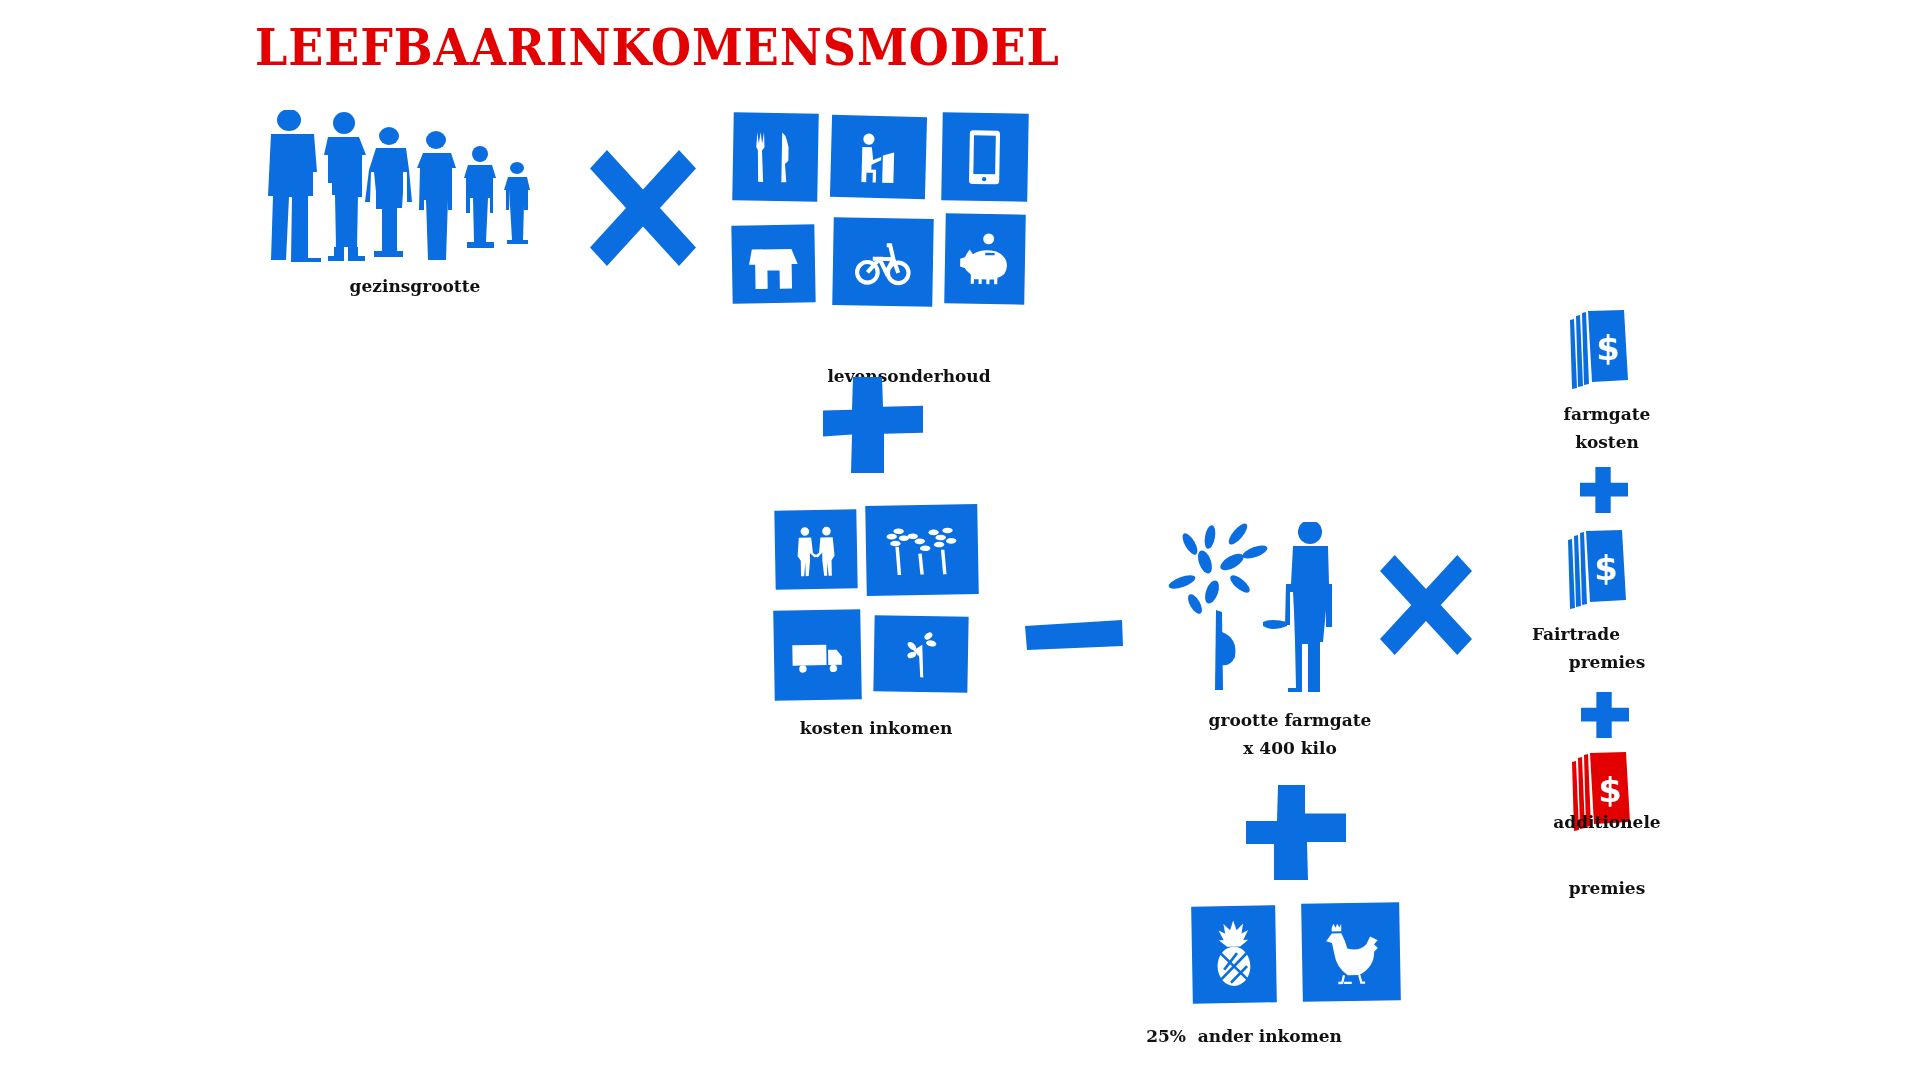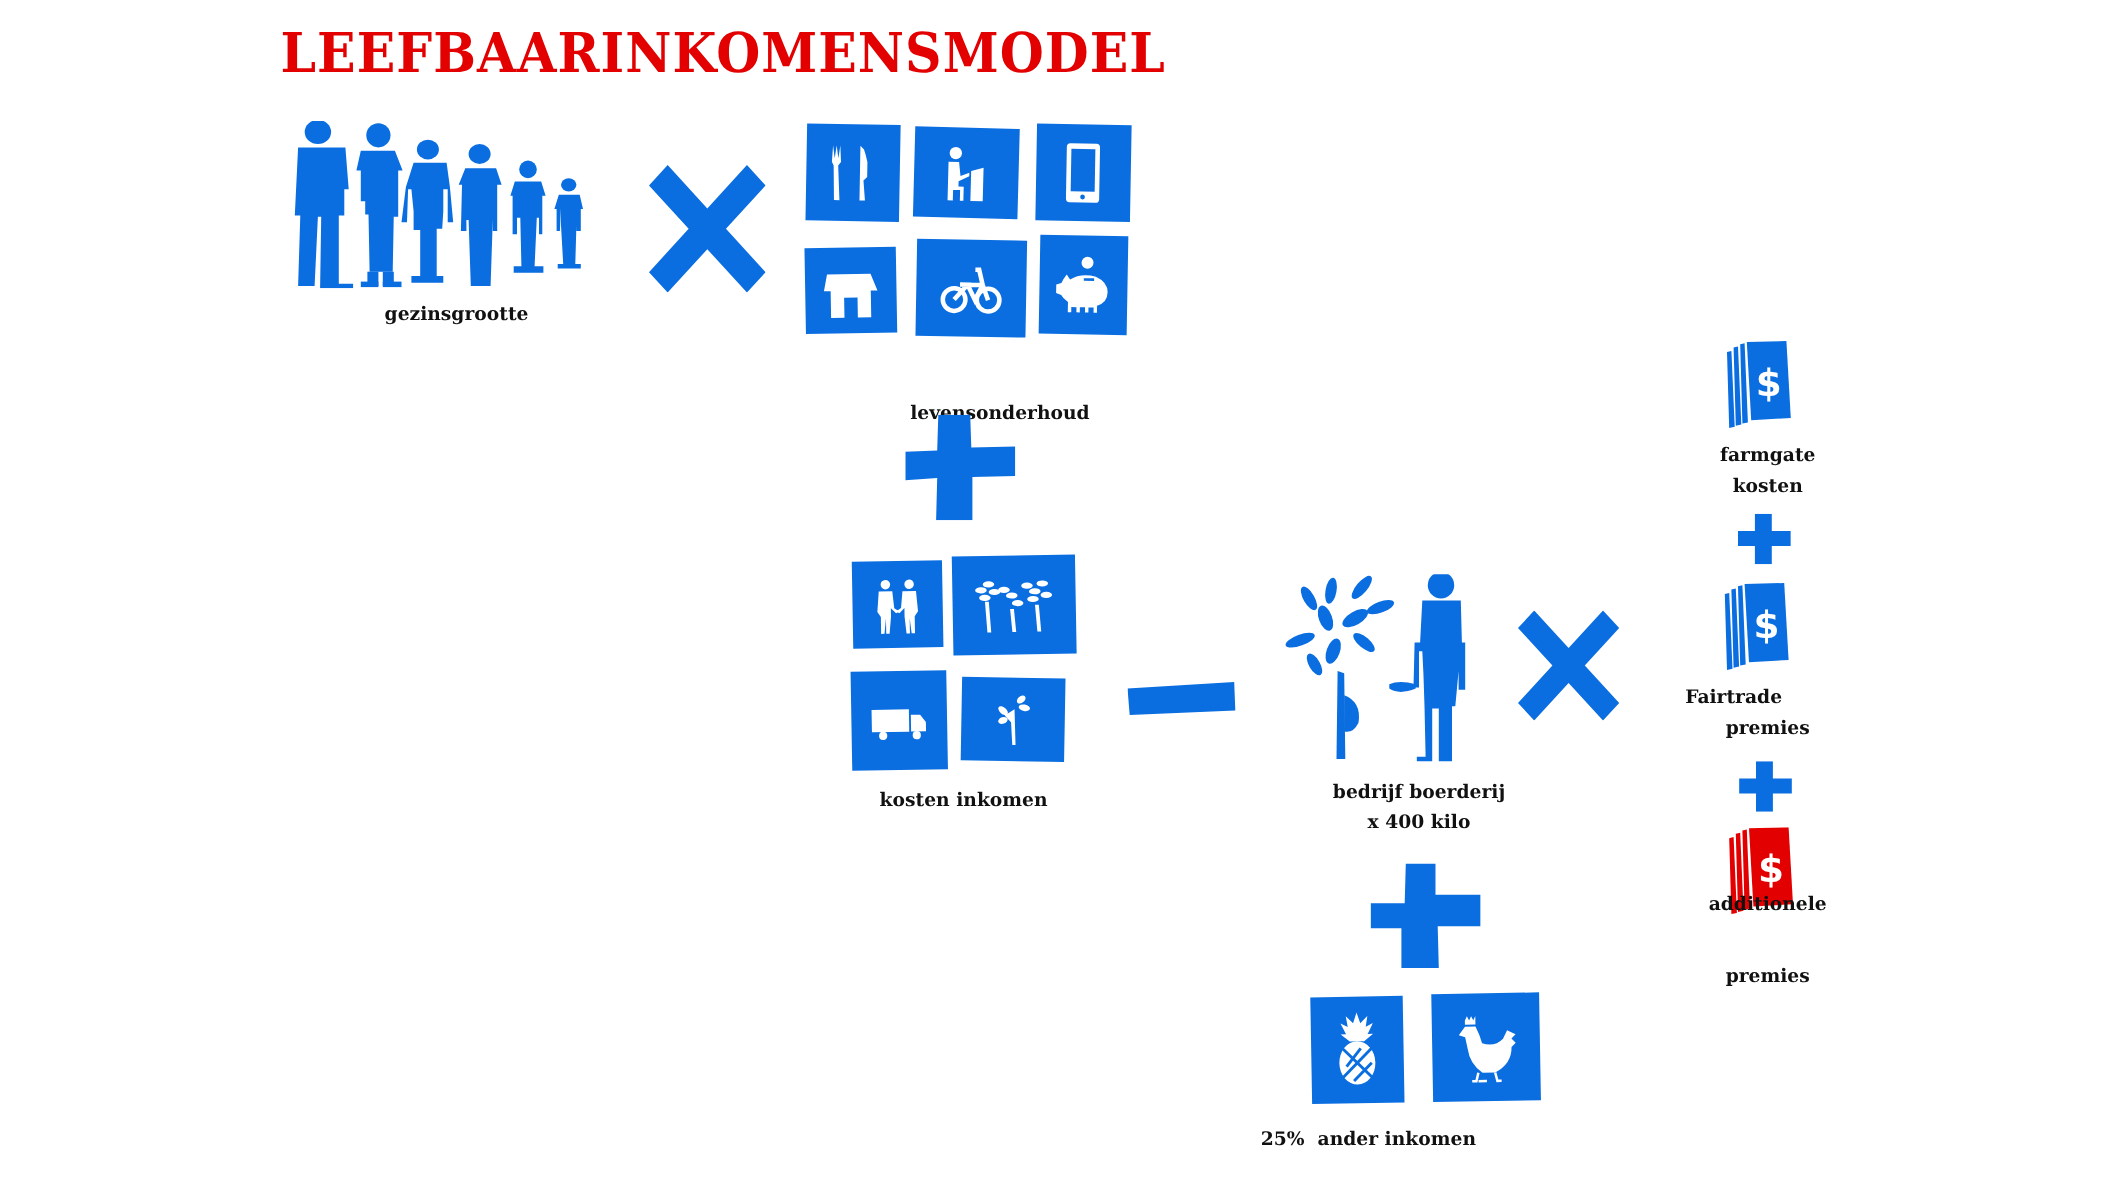--- a/index.html
+++ b/index.html
@@ -179,21 +179,21 @@
       <ellipse cx="80" cy="62" rx="5" ry="12" transform="rotate(-50 80 62)"></ellipse>
       <ellipse cx="35" cy="82" rx="5" ry="11" transform="rotate(-30 35 82)"></ellipse>
     </g>
     <g>
       <ellipse cx="150" cy="10" rx="12" ry="12"></ellipse>
       <path d="M133 24 L168 24 L169 62 L172 62 L172 105 L166 105 L166 88 L163 120 L160 120 L160 170 L148 170 L148 122 L142 122 L142 170 L128 170 L128 166 L136 166 L135 120 L134 90 L133 70 L130 70 L130 103 L125 103 L126 62 L131 62 Z"></path>
       <path d="M103 100 Q112 96 127 100 L127 104 Q112 110 103 104 Z"></path>
     </g>
   </svg>
 </div>
-<div class="abs label" style="left:1170px;top:706px;width:240px;">bedrijf boerderij</div>
+<div class="abs label" style="left:1170px;top:706px;width:240px;">grootte farmgate</div>
 <div class="abs label" style="left:1170px;top:734px;width:240px;">x 400 kilo</div>
 
 <div class="abs op" style="left:1380px;top:555px;width:92px;height:100px;">
   <svg viewBox="0 0 100 100" preserveAspectRatio="none">
       <path fill="#0a6ee0" d="M0 16 L16 0 L50 34 L84 0 L100 16 L66 50 L100 84 L84 100 L50 66 L16 100 L0 84 L34 50 Z"></path>
     </svg>
 </div>
 
 <div class="abs op" style="left:1246px;top:785px;width:100px;height:95px;">
   <svg viewBox="0 0 100 100" preserveAspectRatio="none">

